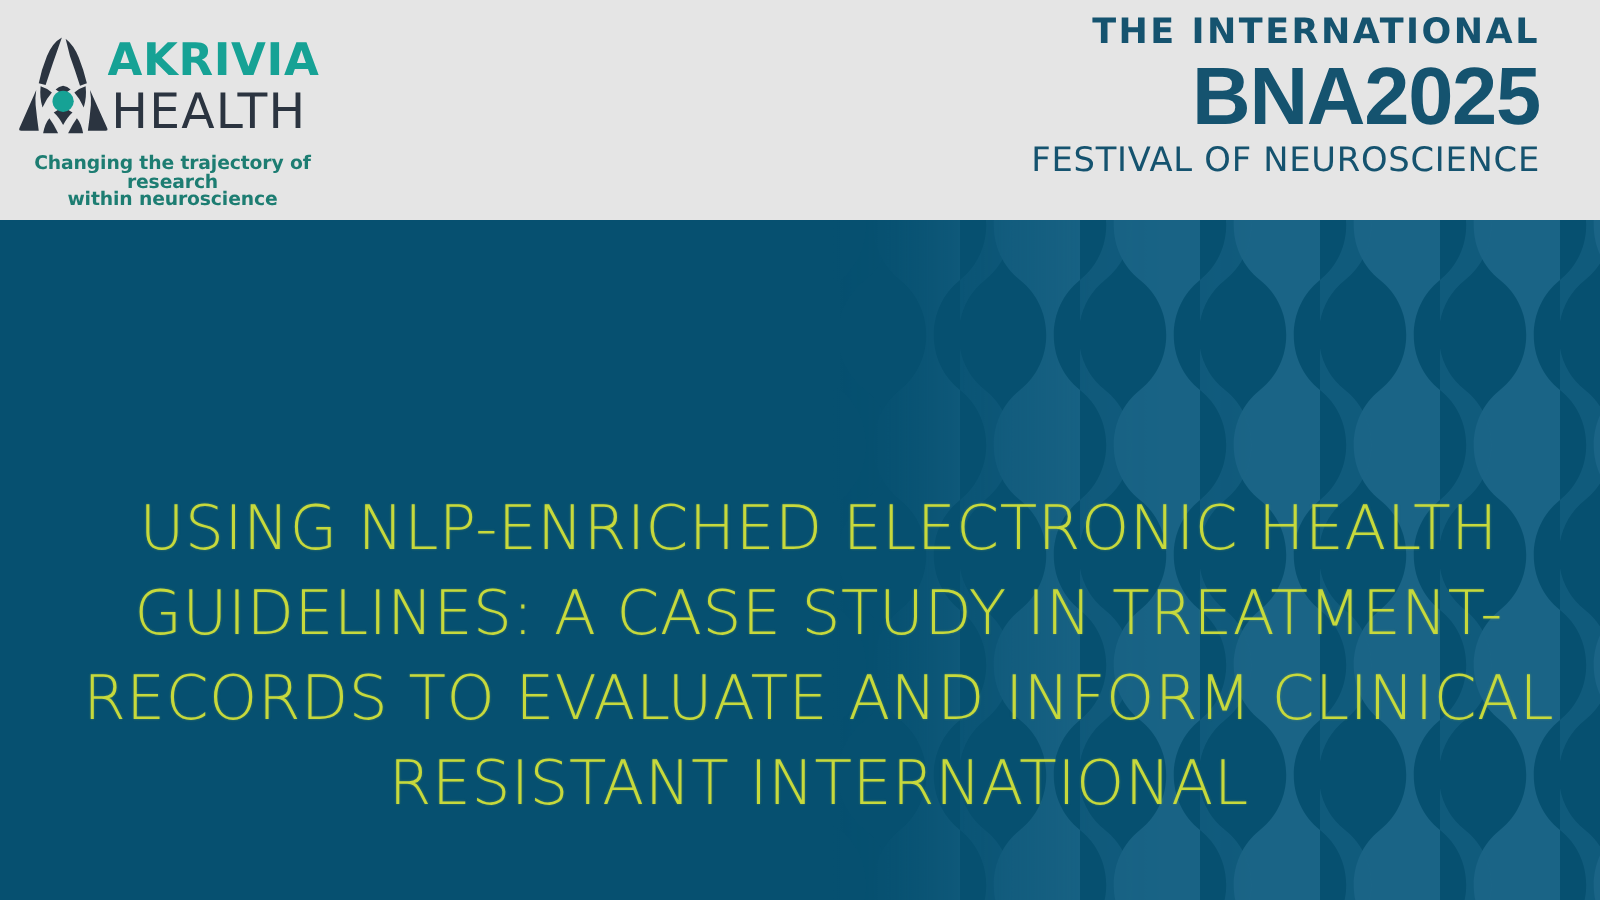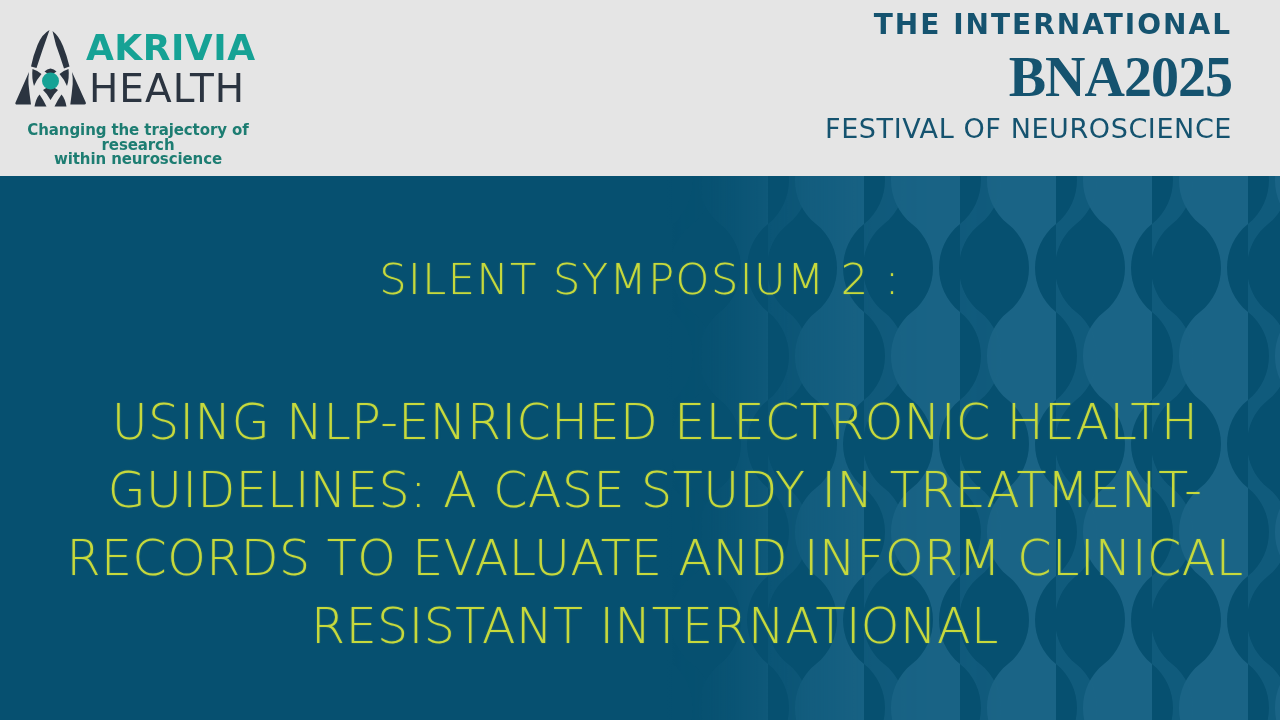--- a/index.html
+++ b/index.html
@@ -83,22 +83,22 @@
   #bna-line-top {
     font-family: "DejaVu Sans", sans-serif;
     font-size: 28px;
     font-weight: bold;
     letter-spacing: 2.0px;
     line-height: 34px;
     white-space: nowrap;
     margin-top: 4px;
   }
   #bna-line-main {
-    font-family: Liberation Serif, serif;
-    font-size: 56px;
+    font-family: Liberation Sans, sans-serif;
+    font-size: 65px;
     font-weight: bold;
     letter-spacing: -1px;
     line-height: 74px;
     white-space: nowrap;
     margin-top: -2px;
   }
   #bna-line-bottom {
     font-family: "DejaVu Sans", sans-serif;
     font-size: 27px;
     font-weight: normal;
@@ -235,21 +235,20 @@
         </linearGradient>
         <mask id="rightMask">
           <rect x="0" y="0" width="1280" height="544" fill="url(#fadeRight)"></rect>
         </mask>
       </defs>
       <rect x="0" y="0" width="1280" height="544" fill="#065070"></rect>
       <rect x="0" y="0" width="1280" height="544" fill="url(#bulbcol)" mask="url(#rightMask)"></rect>
     </svg>
 
     <div id="title-block">
-      <div id="eyebrow-line" class="title-line">SILENT SYMPOSIUM 2 :</div>
       <div id="main-title">
         <span class="title-line">USING NLP-ENRICHED ELECTRONIC HEALTH</span>
         <span class="title-line">GUIDELINES: A CASE STUDY IN TREATMENT-</span>
         <span class="title-line">RECORDS TO EVALUATE AND INFORM CLINICAL</span>
         <span class="title-line">RESISTANT INTERNATIONAL</span>
       </div>
     </div>
 
   </div>
 </div>

